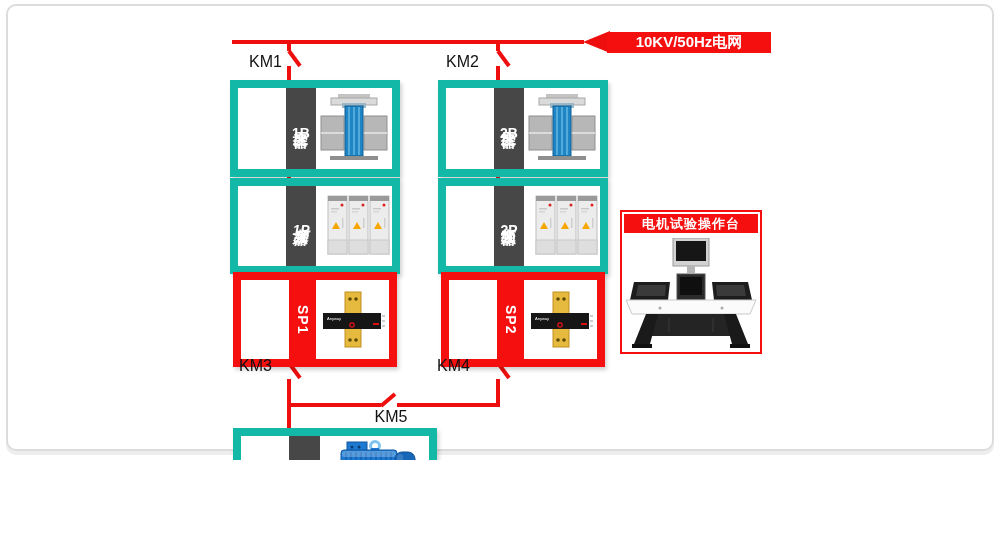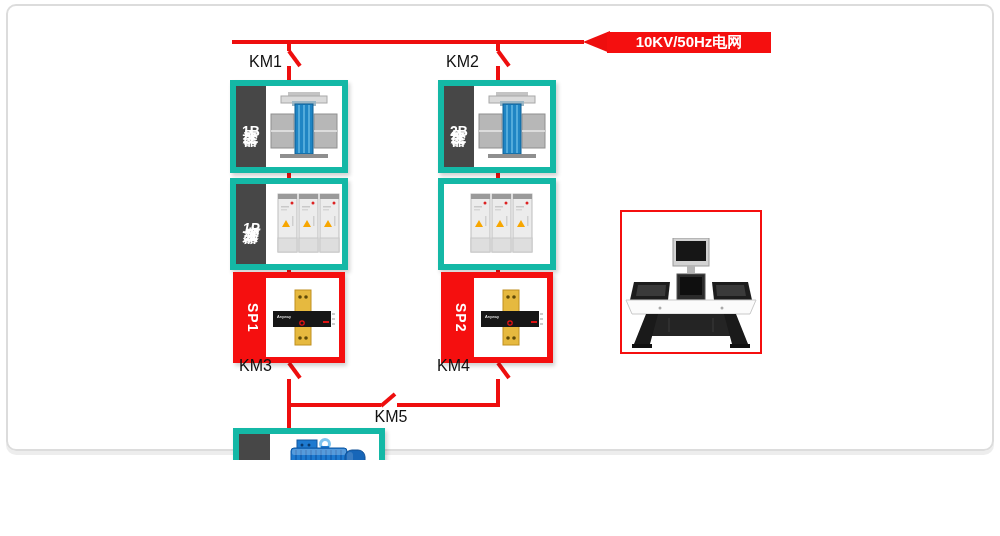--- a/index.html
+++ b/index.html
@@ -21,22 +21,22 @@
   .km-label{
     position:absolute;z-index:3;font-size:16px;font-weight:normal;color:#111;
     letter-spacing:0px;
   }
   .grid-tag{
     position:absolute;left:607px;top:32px;width:164px;height:21px;z-index:3;
     background:#f50f0f;color:#fff;font-size:15px;font-weight:bold;
     display:flex;align-items:center;justify-content:center;
   }
   .eq-box{
-    position:absolute;z-index:2;background:#fff;border:6px solid #14b8a6;
-    display:flex;box-shadow:2px 3px 4px rgba(0,0,0,0.18);
+    position:absolute;z-index:2;background:#fff;border:8px solid #14b8a6;
+    display:flex;box-shadow:2px 3px 4px rgba(0,0,0,0.18);padding-left:48px;
   }
   .eq-box.red{border-color:#f50f0f;}
   .strip{
     width:30px;flex:0 0 auto;background:#474747;color:#fff;
     display:flex;flex-direction:column;align-items:center;justify-content:center;gap:2px;
   }
   .strip.red{background:#f50f0f;width:27px;}
   .strip.wide{width:31px;}
   .vtext{writing-mode:vertical-rl;text-orientation:upright;font-weight:bold;font-size:15px;line-height:1;letter-spacing:2px;}
   .vlatin{writing-mode:vertical-rl;font-weight:bold;font-size:14px;letter-spacing:1px;}
@@ -186,20 +186,24 @@
           <rect x="55" y="23" width="6" height="1.5" fill="#d5d5d5"></rect>
           <path d="M56 41 l4 -7 l4 7 z" fill="#f7a600"></path>
           <rect x="66" y="30" width="1.5" height="10" fill="#cfcfcf"></rect>
           <rect x="52" y="52" width="19" height="14" fill="#dedede" stroke="#c8c8c8"></rect>
         </g>
       </svg>
     </div>
   </div>
 
   <div class="eq-box" style="left:438px;top:178px;width:106px;height:80px;">
+    <div class="strip">
+      <span class="vtext">变频器</span>
+      <span class="idtext">2P</span>
+    </div>
     <div class="art">
       <svg width="72" height="76" viewBox="0 0 72 76">
         <g>
           <rect x="10" y="8" width="19" height="58" fill="#ececec" stroke="#bdbdbd"></rect>
           <rect x="10" y="8" width="19" height="5" fill="#9a9a9a"></rect>
           <circle cx="24" cy="17" r="1.5" fill="#d22"></circle>
           <rect x="13" y="20" width="8" height="1.5" fill="#c9c9c9"></rect>
           <rect x="13" y="23" width="6" height="1.5" fill="#d5d5d5"></rect>
           <path d="M14 41 l4 -7 l4 7 z" fill="#f7a600"></path>
           <rect x="24" y="30" width="1.5" height="10" fill="#cfcfcf"></rect>
@@ -304,20 +308,23 @@
         <rect x="74" y="16" width="6" height="42" rx="3" fill="#ffffff" opacity="0.15"></rect>
         <rect x="22" y="60" width="56" height="8" fill="#2fa048" stroke="#1e7a33"></rect>
         <circle cx="30" cy="64" r="1.2" fill="#176628"></circle>
         <circle cx="50" cy="64" r="1.2" fill="#176628"></circle>
         <circle cx="70" cy="64" r="1.2" fill="#176628"></circle>
       </svg>
     </div>
   </div>
 
   <div class="console-box">
+    <div class="console-banner">
+      <span>电机试验操作台</span>
+    </div>
     <div class="console-art">
       <svg width="134" height="112" viewBox="0 0 134 112">
         <rect x="49" y="0" width="36" height="28" fill="#d2d2d2" stroke="#9a9a9a"></rect>
         <rect x="52" y="3" width="30" height="20" fill="#161616"></rect>
         <rect x="63" y="28" width="8" height="7" fill="#b5b5b5"></rect>
         <rect x="53" y="36" width="28" height="26" fill="#2b2b2b" stroke="#555"></rect>
         <rect x="56" y="39" width="22" height="18" fill="#0f0f0f"></rect>
         <polygon points="10,44 46,44 44,62 6,62" fill="#1d1d1d"></polygon>
         <polygon points="14,47 42,47 41,58 12,58" fill="#3a3a3a"></polygon>
         <polygon points="88,44 124,44 128,62 90,62" fill="#1d1d1d"></polygon>

